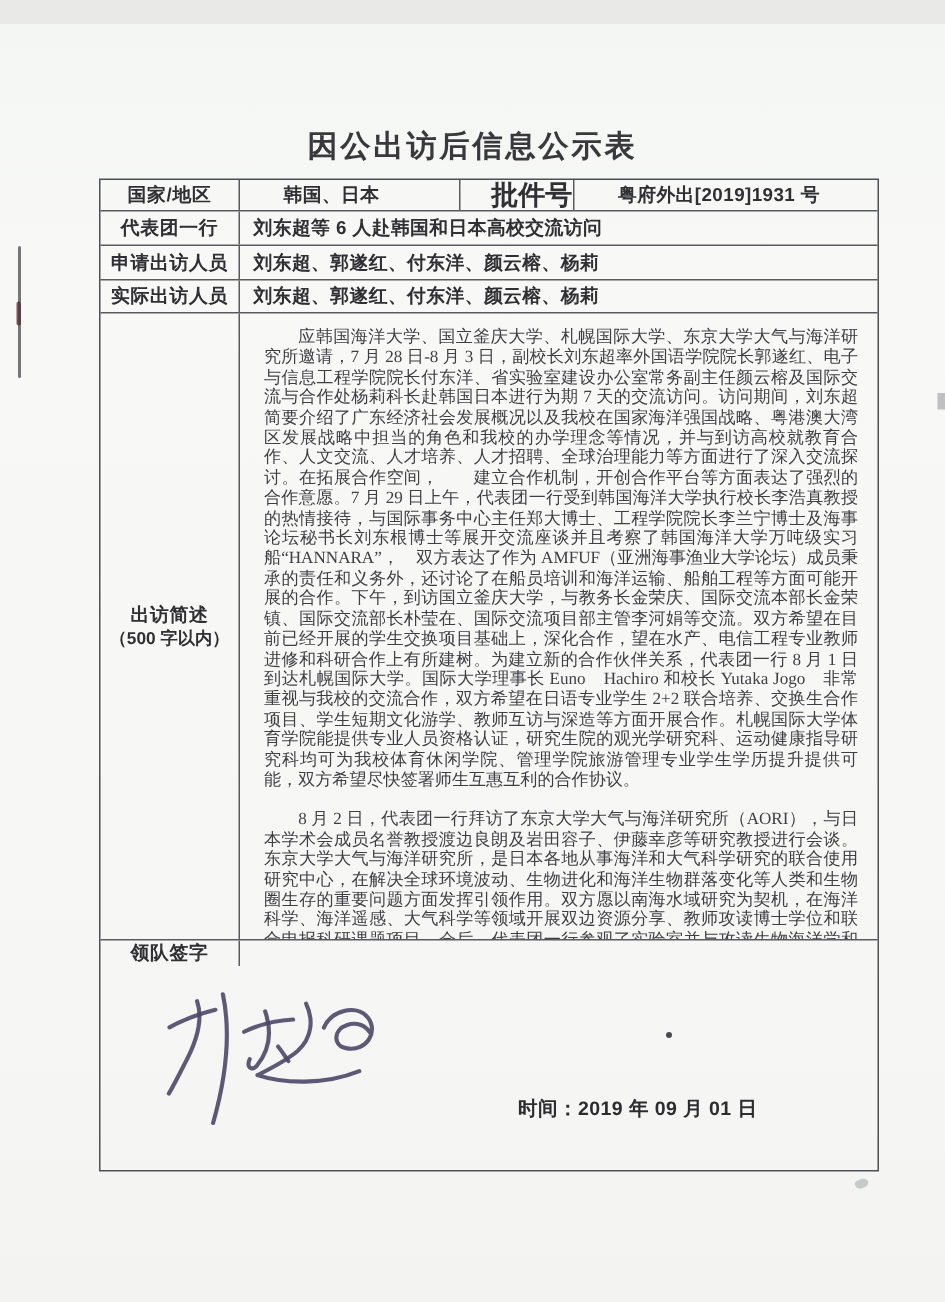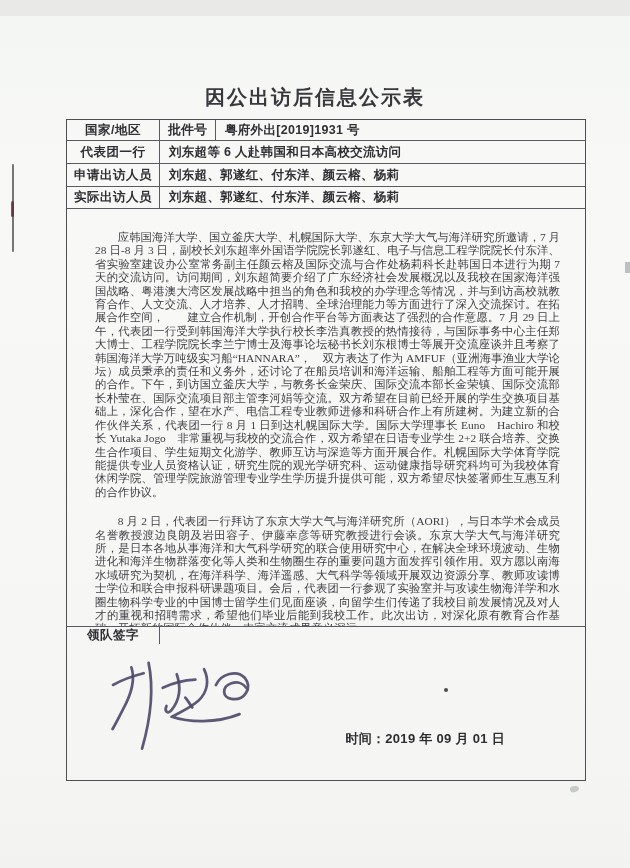--- a/index.html
+++ b/index.html
@@ -30,36 +30,36 @@
     position:absolute;left:66px;top:103px;width:520px;height:662px;
     border:1.5px solid #4e4e55;box-sizing:border-box;
     color:#2f2f34;
   }
   .row{display:flex;border-bottom:1px solid #5a5a60;box-sizing:border-box;}
   .row:last-child{border-bottom:none;flex-direction:column;}
   .cell{box-sizing:border-box;border-right:1px solid #5a5a60;display:flex;align-items:center;overflow:hidden;}
   .cell:last-child{border-right:none;}
   .lbl{width:93px;justify-content:center;font-weight:bold;font-size:12.5px;flex:none;letter-spacing:.5px;}
   .val{flex:1;padding-left:9px;font-weight:bold;font-size:12.5px;letter-spacing:.3px;}
-  .r-sm1{height:21px;}
+  .r-sm1{height:21px;gap:20px;}
   .r-sm{height:23px;}
   .r-sm4{height:22px;}
   .v-country{width:127px;flex:none;}
-  .l-approval{width:56px;flex:none;justify-content:center;padding-left:0;font-weight:bold;font-size:13px;}
+  .l-approval{width:56px;flex:none;justify-content:center;padding-left:0;font-weight:bold;font-size:18px;}
 
   .r-summary{height:418px;}
   .r-summary .lbl{flex-direction:column;justify-content:center;line-height:16px;}
   .sum-l2{font-size:11.5px;letter-spacing:0;}
   .summary-body{
     flex:1;display:block;padding:6px 9px 0 12px;
     font-family:"Liberation Serif",serif;
     font-size:11.4px;line-height:13.4px;color:#3e3e44;
     text-align:justify;
   }
-  .summary-body p{margin:16px;text-indent:2em;}
+  .summary-body p{margin:4px;text-indent:2em;}
   .summary-body p.p2{margin-top:13px;}
 
   .r-sign{height:132px;}
   .sign-cell{flex:1;position:relative;display:block;}
   .sig-svg{position:absolute;left:36px;top:8px;transform:rotate(-3deg);}
   .sig-svg path{fill:none;stroke:#4d4768;stroke-width:3;stroke-linecap:round;stroke-linejoin:round;opacity:.9;}
   .sign-date{
     position:absolute;right:80px;bottom:11px;
     font-weight:bold;font-size:13px;color:#2c2c31;letter-spacing:.3px;
   }
@@ -74,20 +74,21 @@
   <div class="edge-nub"></div>
   <div class="ink-dot"></div>
   <div class="smudge"></div>
 
   <h1 class="title">因公出访后信息公示表</h1>
 
   <div class="table">
 
     <div class="row r-sm1">
       <div class="cell lbl">国家/地区</div>
+      <div class="cell val v-country">韩国、日本</div>
       <div class="cell l-approval">批件号</div>
       <div class="cell val">粤府外出[2019]1931 号</div>
     </div>
 
     <div class="row r-sm">
       <div class="cell lbl">代表团一行</div>
       <div class="cell val">刘东超等 6 人赴韩国和日本高校交流访问</div>
     </div>
 
     <div class="row r-sm">
@@ -95,20 +96,24 @@
       <div class="cell val">刘东超、郭遂红、付东洋、颜云榕、杨莉</div>
     </div>
 
     <div class="row r-sm4">
       <div class="cell lbl">实际出访人员</div>
       <div class="cell val">刘东超、郭遂红、付东洋、颜云榕、杨莉</div>
     </div>
 
 
     <div class="row r-summary">
+      <div class="cell lbl">
+        <span>出访简述</span>
+        <span class="sum-l2">（500 字以内）</span>
+      </div>
       <div class="cell summary-body">
         <p class="p1">应韩国海洋大学、国立釜庆大学、札幌国际大学、东京大学大气与海洋研究所邀请，7 月 28 日-8 月 3 日，副校长刘东超率外国语学院院长郭遂红、电子与信息工程学院院长付东洋、省实验室建设办公室常务副主任颜云榕及国际交流与合作处杨莉科长赴韩国日本进行为期 7 天的交流访问。访问期间，刘东超简要介绍了广东经济社会发展概况以及我校在国家海洋强国战略、粤港澳大湾区发展战略中担当的角色和我校的办学理念等情况，并与到访高校就教育合作、人文交流、人才培养、人才招聘、全球治理能力等方面进行了深入交流探讨。在拓展合作空间，　　建立合作机制，开创合作平台等方面表达了强烈的合作意愿。7 月 29 日上午，代表团一行受到韩国海洋大学执行校长李浩真教授的热情接待，与国际事务中心主任郑大博士、工程学院院长李兰宁博士及海事论坛秘书长刘东根博士等展开交流座谈并且考察了韩国海洋大学万吨级实习船“HANNARA”，　双方表达了作为 AMFUF（亚洲海事渔业大学论坛）成员秉承的责任和义务外，还讨论了在船员培训和海洋运输、船舶工程等方面可能开展的合作。下午，到访国立釜庆大学，与教务长金荣庆、国际交流本部长金荣镇、国际交流部长朴莹在、国际交流项目部主管李河娟等交流。双方希望在目前已经开展的学生交换项目基础上，深化合作，望在水产、电信工程专业教师进修和科研合作上有所建树。为建立新的合作伙伴关系，代表团一行 8 月 1 日到达札幌国际大学。国际大学理事长 Euno　Hachiro 和校长 Yutaka Jogo　非常重视与我校的交流合作，双方希望在日语专业学生 2+2 联合培养、交换生合作项目、学生短期文化游学、教师互访与深造等方面开展合作。札幌国际大学体育学院能提供专业人员资格认证，研究生院的观光学研究科、运动健康指导研究科均可为我校体育休闲学院、管理学院旅游管理专业学生学历提升提供可能，双方希望尽快签署师生互惠互利的合作协议。</p>
         <p class="p2">8 月 2 日，代表团一行拜访了东京大学大气与海洋研究所（AORI），与日本学术会成员名誉教授渡边良朗及岩田容子、伊藤幸彦等研究教授进行会谈。东京大学大气与海洋研究所，是日本各地从事海洋和大气科学研究的联合使用研究中心，在解决全球环境波动、生物进化和海洋生物群落变化等人类和生物圈生存的重要问题方面发挥引领作用。双方愿以南海水域研究为契机，在海洋科学、海洋遥感、大气科学等领域开展双边资源分享、教师攻读博士学位和联合申报科研课题项目。会后，代表团一行参观了实验室并与攻读生物海洋学和水圈生物科学专业的中国博士留学生们见面座谈，向留学生们传递了我校目前发展情况及对人才的重视和招聘需求，希望他们毕业后能到我校工作。此次出访，对深化原有教育合作基础、开拓新的国际合作伙伴、丰富交流成果意义深远。</p>
       </div>
     </div>
 
     <div class="row r-sign">
       <div class="cell lbl">领队签字</div>
       <div class="cell sign-cell">
         <svg class="sig-svg" width="156" height="101" viewBox="0 0 170 110">

